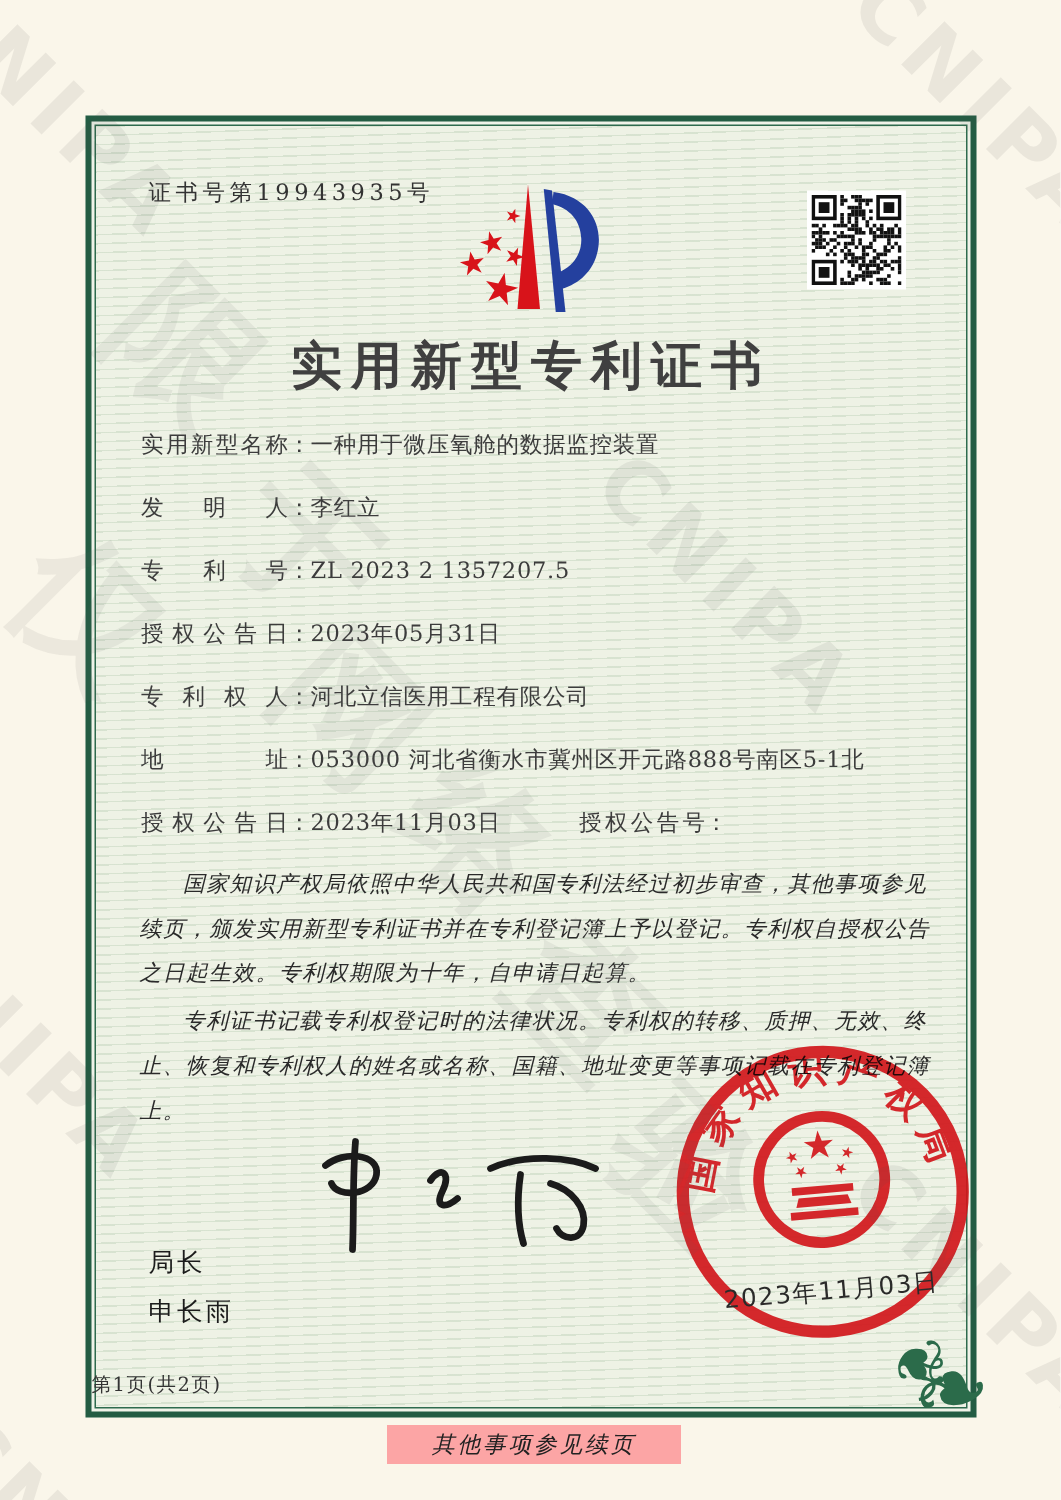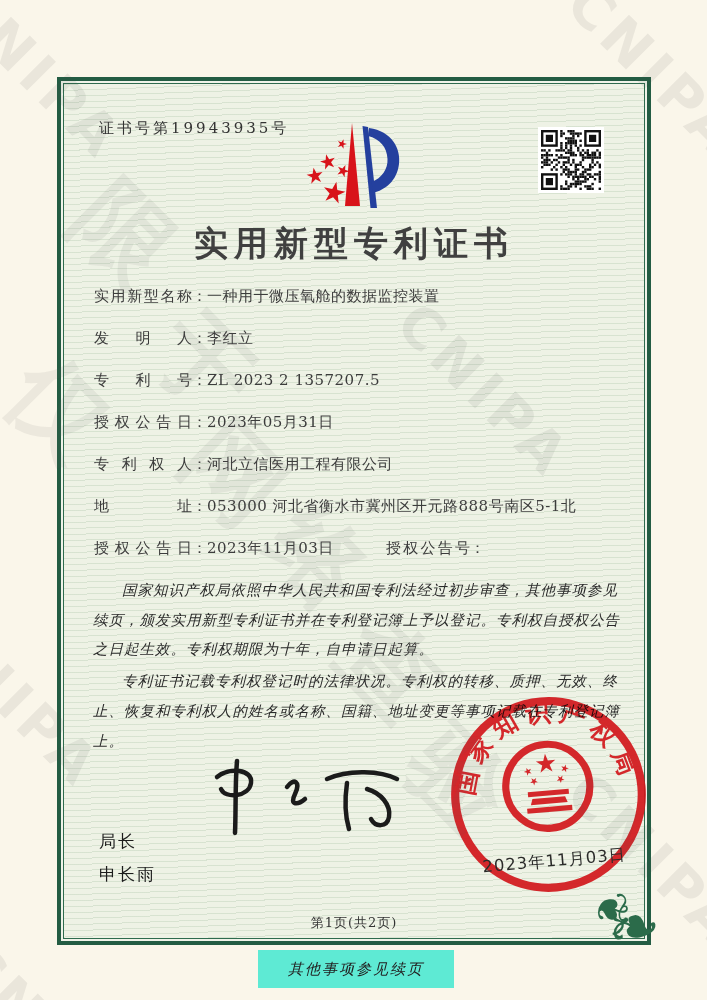--- a/index.html
+++ b/index.html
@@ -60,26 +60,26 @@
     position:absolute; left:32px; right:26px; top:495px;
     font-size:14.5px; line-height:2.05; color:#2a2a2a;
     font-style:italic; letter-spacing:1px;
   }
   .body-text p { text-indent:2em; margin-bottom:2px; }
   .sign-block { position:absolute; left:38px; top:749px; font-family:Liberation Serif, serif; font-size:17px; color:#1c1c1c; }
   .sign-block div { margin-bottom:10px; letter-spacing:2px; }
   .signature { position:absolute; left:138px; top:668px; }
   .seal { position:absolute; left:385px; top:611px; mix-blend-mode:multiply; }
   .page-num {
-    position:absolute; left:0; right:0; top:833px; text-align:center;
+    position:absolute; left:0; right:0; top:833px; text-align:left;
     font-size:13px; color:#333; letter-spacing:1px;
   }
   .note-box {
-    position:absolute; left:258px; top:950px; width:196px; height:38px;
-    background:#5eead4; z-index:12; display:flex; align-items:center; justify-content:center;
+    position:absolute; left:258px; top:950px; width:196px; height:26px;
+    background:#fca5a5; z-index:12; display:flex; align-items:center; justify-content:center;
     font-size:15px; color:#222; letter-spacing:2px; font-style:italic;
   }
 </style>
 </head>
 <body>
 
 <div class="page">
 
   <div class="wm wm-cnipa" style="left:-18px; top:-28px;">CNIPA</div>
   <div class="wm wm-cnipa" style="left:600px; top:-30px;">CNIPA</div>

